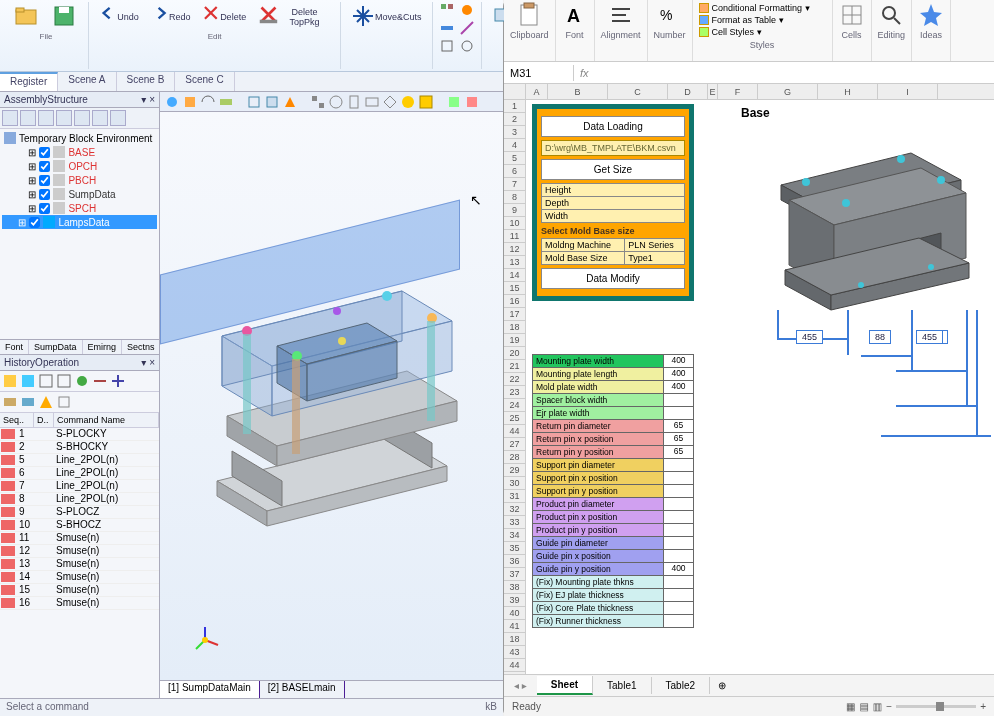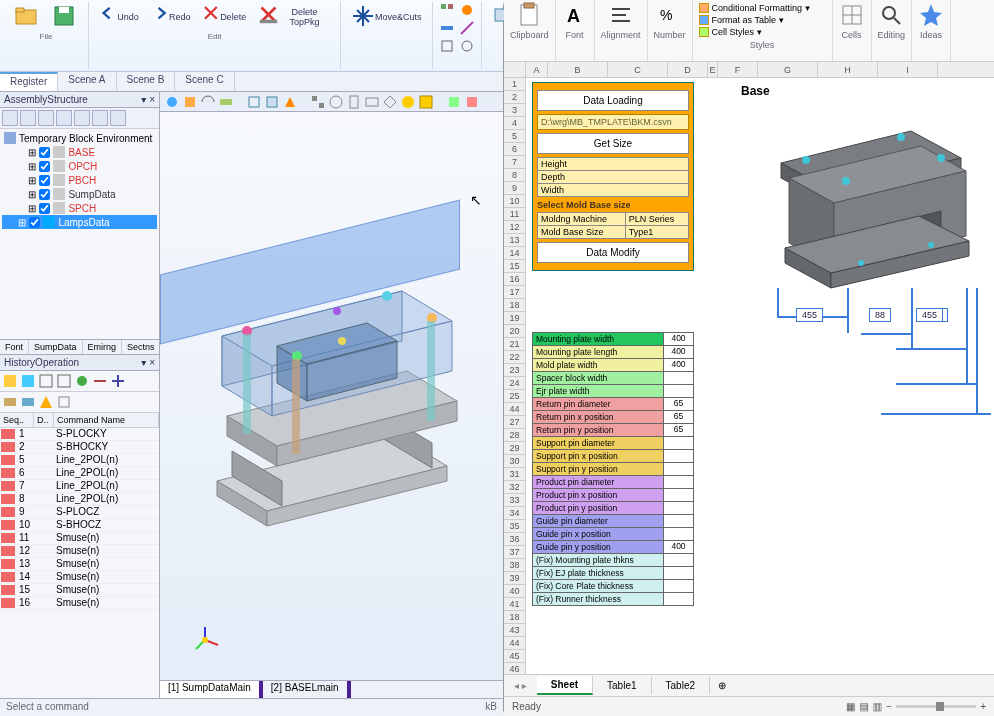--- a/index.html
+++ b/index.html
@@ -54,21 +54,21 @@
 
 .cad-view { flex: 1; display: flex; flex-direction: column; background: #eef4fb; }
 .view-tbar { height: 20px; background: #e8eef8; border-bottom: 1px solid #aab; display: flex; align-items: center; gap: 2px; padding: 0 4px; }
 .view-tbar .ti { width: 16px; height: 16px; cursor: pointer; }
 .canvas { flex: 1; position: relative; background: linear-gradient(#f7f9fd,#e4edf8); }
 .mold { position: absolute; left: 50%; top: 50%; width: 290px; height: 280px; transform: translate(-50%,-50%); }
 .plane { position: absolute; left: 0; top: 125px; width: 300px; height: 70px; background: rgba(50,120,220,.35); transform: skewY(-14deg); border: 1px solid rgba(30,80,180,.4); }
 .cursor-arrow { position: absolute; left: 310px; top: 80px; font-size: 14px; color: #000; }
 .triad { position: absolute; left: 30px; bottom: 25px; width: 30px; height: 30px; }
 .view-tabs { height: 18px; background: #eef2f8; border-top: 1px solid #aab; display: flex; font-size: 10px; }
-.view-tabs span { padding: 1px 8px; border-right: 4px solid #4c1d95; cursor: pointer; }
+.view-tabs span { padding: 1px 8px; border-right: 1px solid #4c1d95; cursor: pointer; }
 .view-tabs span.active { background: #fff; }
 
 .cad-status { height: 18px; background: #eef2f8; border-top: 1px solid #aab; font-size: 10px; color: #667; padding: 2px 6px; display: flex; justify-content: space-between; }
 
 
 .xl-app { flex: 1; height: 716px; display: flex; flex-direction: column; background: #fff; }
 .xl-ribbon { height: 62px; background: #f8f8f8; border-bottom: 1px solid #ccc; display: flex; }
 .xl-group { display: flex; flex-direction: column; align-items: center; border-right: 1px solid #ddd; padding: 2px 6px; }
 .xl-group .big { width: 26px; height: 26px; display: block; }
 .xl-group .glbl { font-size: 9px; color: #667; margin-top: 2px; }
@@ -79,21 +79,21 @@
 .xl-fx .fxlbl { padding: 0 6px; color: #888; font-style: italic; }
 .xl-fx input { border: none; flex: 1; font-size: 11px; outline: none; }
 .xl-body { flex: 1; display: flex; min-height: 0; }
 .xl-rows { width: 22px; background: #eee; border-right: 1px solid #ccc; font-size: 9px; text-align: center; }
 .xl-rows div { height: 13px; border-bottom: 1px solid #ccc; line-height: 13px; color: #555; }
 .xl-cols { flex: 1; display: flex; flex-direction: column; min-height: 0; position: relative; }
 .xl-colhd { height: 16px; display: flex; background: #eee; border-bottom: 1px solid #ccc; font-size: 9px; }
 .xl-colhd span { border-right: 1px solid #ccc; text-align: center; line-height: 16px; color: #555; }
 .xl-sheet { flex: 1; position: relative; overflow: hidden; background: #fff; }
 
-.panel { position: absolute; left: 6px; top: 4px; width: 162px; background: #ffa500; border: 1px solid #0f766e; padding: 4px; }
+.panel { position: absolute; left: 6px; top: 4px; width: 162px; background: #ffa500; border: 5px solid #0f766e; padding: 4px; }
 .panel-btn { background: #fff; border: 1px solid #888; font-size: 10px; text-align: center; padding: 4px; margin: 3px 0; cursor: pointer; }
 .panel-field { background: #fff0b0; border: 1px solid #a80; font-size: 9px; padding: 2px 3px; margin: 2px 0; color: #663; }
 .panel-tbl { width: 100%; border-collapse: collapse; font-size: 9px; margin: 2px 0; }
 .panel-tbl td { border: 1px solid #888; background: #fff0b0; padding: 1px 3px; }
 .panel-lbl { font-size: 9px; font-weight: bold; color: #432; margin-top: 3px; }
 
 .param-list { position: absolute; left: 6px; top: 254px; width: 162px; }
 .param-row { display: flex; font-size: 8.5px; border: 1px solid #666; margin-bottom: -1px; }
 .param-row .pn { flex: 1; padding: 1px 3px; }
 .param-row .pv { width: 30px; border-left: 1px solid #666; text-align: center; background: #fff; }
@@ -693,20 +693,25 @@
     <div class="xl-group">
       <span class="big">
           <svg viewBox="0 0 26 26">
             <path d="M13 2l3 8 8 1-6 5 2 8-7-4-7 4 2-8-6-5 8-1z" fill="#4a8ae8"></path>
           </svg>
         </span>
       <span class="glbl">Ideas</span>
     </div>
   </div>
 
+  <div class="xl-fx">
+    <div class="xl-name">M31</div>
+    <span class="fxlbl">fx</span>
+    <input value="" style="">
+  </div>
 
   <div class="xl-body">
     <div class="xl-rows" id="xl-rows">
         <div style="height:16px"></div>
         <div>1</div>
         <div>2</div>
         <div>3</div>
         <div>4</div>
         <div>5</div>
         <div>6</div>

